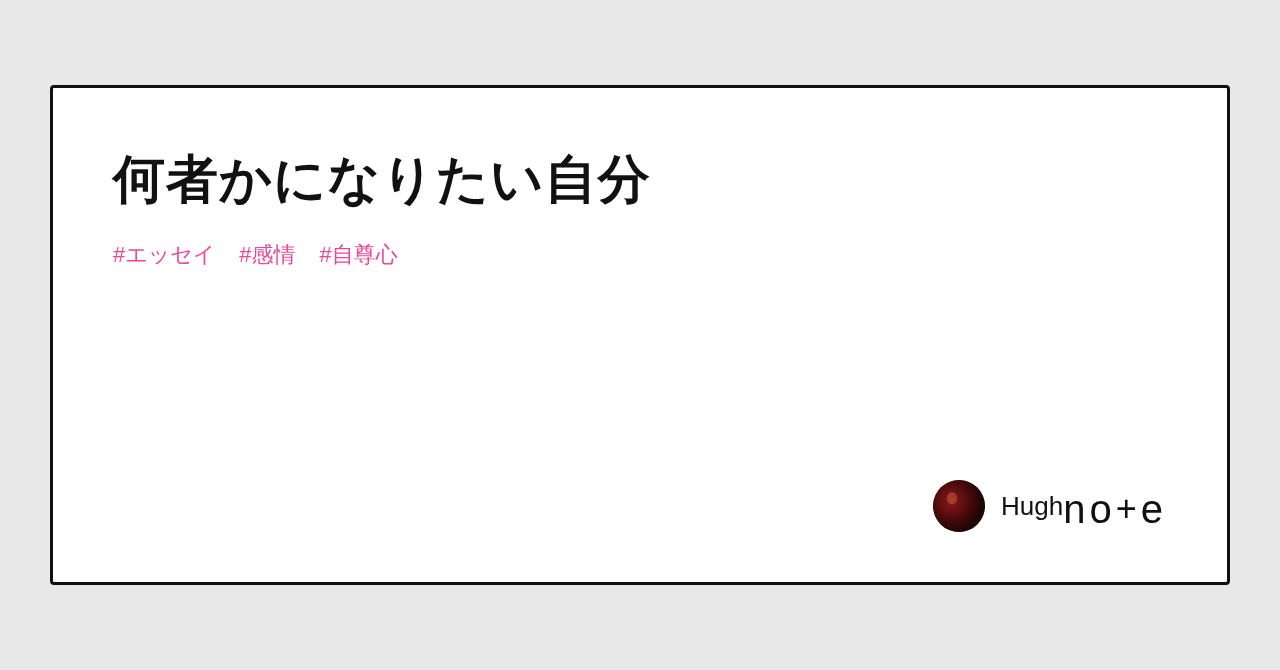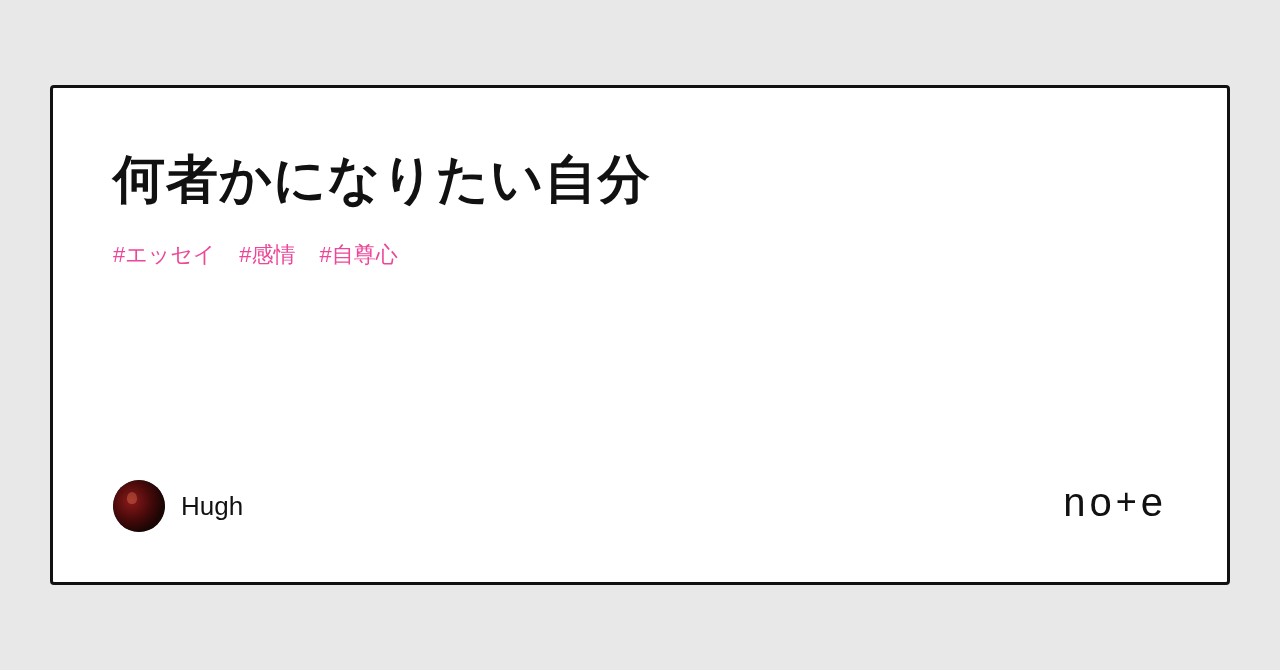--- a/index.html
+++ b/index.html
@@ -19,21 +19,21 @@
     }
 
     .card {
       background: #ffffff;
       width: 1180px;
       min-height: 500px;
       border-radius: 4px;
       border: 3px solid #111111;
       padding: 60px 60px 50px 60px;
       display: flex;
-      flex-direction: column;
+      flex-direction: row;
       justify-content: space-between;
       position: relative;
     }
 
     .card-top {
       flex: 1;
     }
 
     .title {
       font-size: 52px;
@@ -52,21 +52,21 @@
     }
 
     .tag {
       font-size: 22px;
       color: #ec4899;
       font-weight: 400;
     }
 
     .card-bottom {
       display: flex;
-      align-items: flex-start;
+      align-items: flex-end;
       justify-content: space-between;
       margin-top: 60px;
     }
 
     .author {
       display: flex;
       align-items: center;
       gap: 16px;
     }
 

